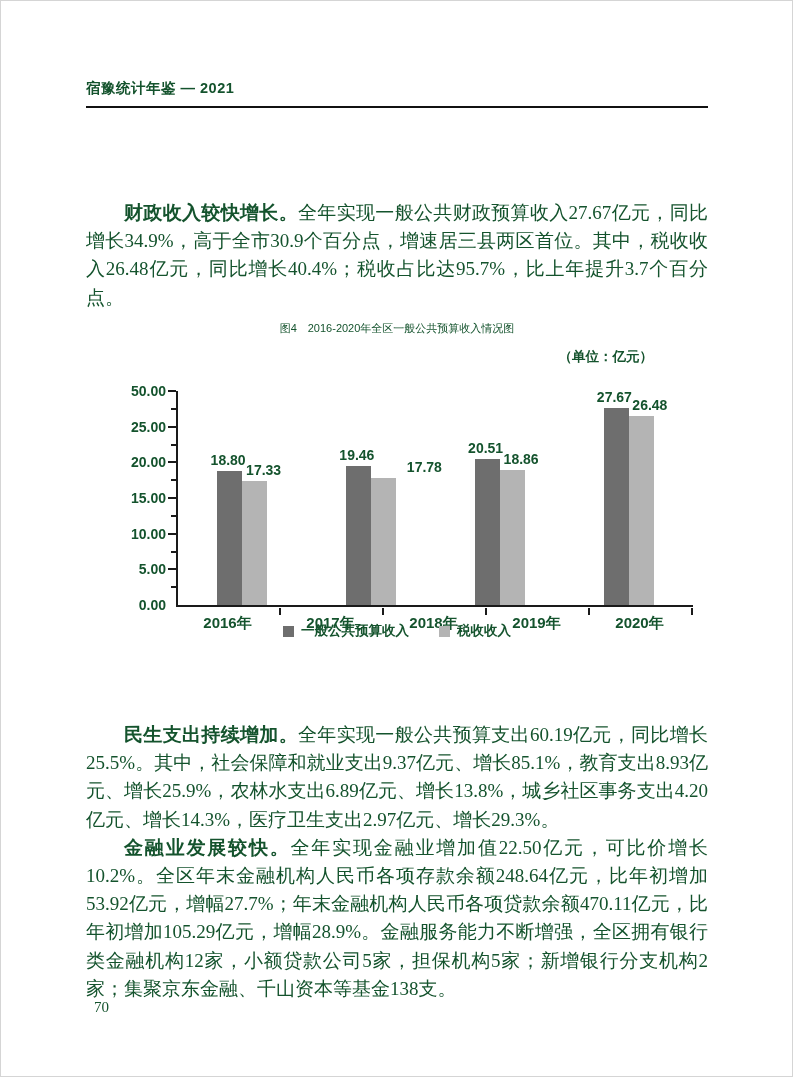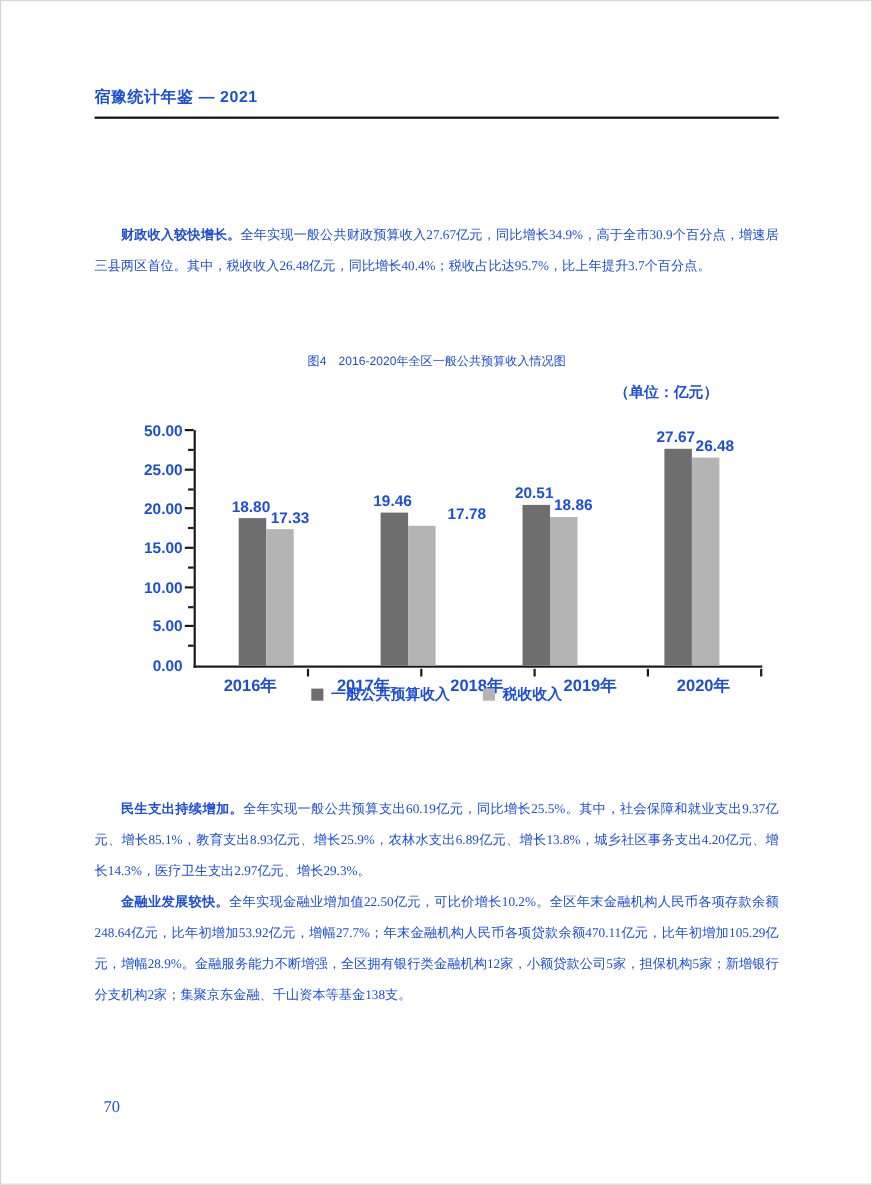--- a/index.html
+++ b/index.html
@@ -5,41 +5,41 @@
   html,body{margin:0;padding:0;}
   body{background:#e8e8e8;font-family:"Liberation Serif",serif;}
   .page{
     position:relative;
     width:793px;height:1077px;
     margin:0 auto;
     background:#ffffff;
     border:1px solid #d5d5d5;
     box-sizing:border-box;
     overflow:hidden;
-    color:#1d4ed8;
+    color:#14532d;
   }
   
   .page-header{
     position:absolute;left:85px;top:78px;width:622px;
     font-family:"Liberation Sans",sans-serif;
     font-weight:700;font-size:14.5px;letter-spacing:.5px;
     padding-bottom:8px;
     border-bottom:2.5px solid #111111;
   }
   
   .section-title{
     position:absolute;left:85px;top:153px;width:622px;
     text-align:center;
     font-family:"Liberation Sans",sans-serif;
     font-weight:700;font-size:17.5px;letter-spacing:1px;
   }
   
   .body-text{
     position:absolute;left:85px;width:622px;
-    font-size:12px;line-height:28.2px;
+    font-size:19px;line-height:28.2px;
     text-align:justify;
   }
   .body-text p{margin:0;text-indent:2em;}
   .lead{font-weight:700;}
   .p1{top:198px;}
   .p23{top:720px;}
   
   .chart-title{
     position:absolute;left:85px;top:320px;width:622px;
     text-align:center;

